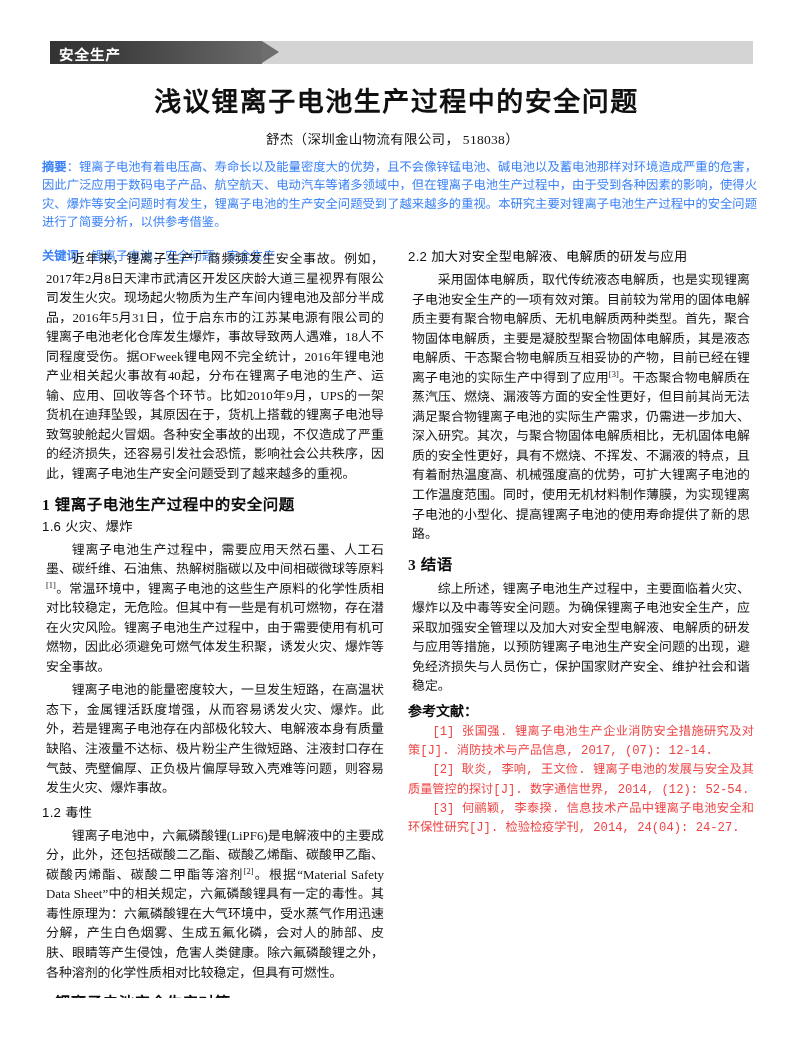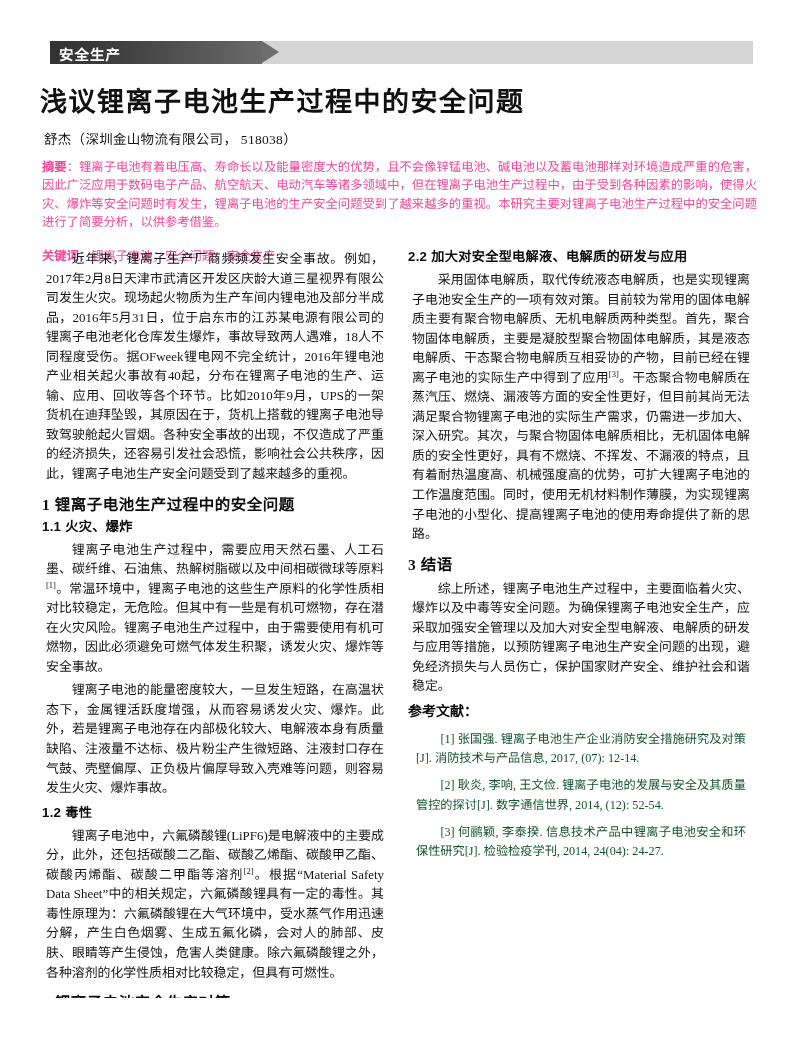--- a/index.html
+++ b/index.html
@@ -66,47 +66,49 @@
     letter-spacing: 1px;
     white-space: nowrap;
   }
 
   
   .title {
     position: absolute;
     left: 40px;
     right: 40px;
     top: 80px;
+    text-align: center;
     font-family: "Liberation Sans", "DejaVu Sans", sans-serif;
     font-weight: bold;
     font-size: 27px;
     letter-spacing: 1.5px;
     color: #101010;
   }
   .author {
     position: absolute;
-    left: 44px;
+    left: 32px;
     right: 40px;
     top: 128px;
+    text-align: center;
     font-size: 13.5px;
     letter-spacing: 0.3px;
     color: #151515;
   }
 
   
   .abstract-block {
     position: absolute;
     left: 42px;
     right: 36px;
     top: 158px;
     font-size: 12.3px;
     line-height: 18.3px;
     text-align: justify;
     text-justify: inter-ideograph;
-    color: #ec4899;
+    color: #3b82f6;
   }
   .abstract-block .lead {
     font-weight: bold;
   }
   .keywords {
     margin-top: 16px;
   }
 
   
   .columns {
@@ -141,48 +143,49 @@
     font-family: "Liberation Serif", "DejaVu Serif", serif;
     font-weight: bold;
     font-size: 15.5px;
     line-height: 22px;
     letter-spacing: 0.5px;
     color: #0d0d0d;
   }
   h3.h-sub {
     margin: 1px 0 1px 0;
     font-family: "Liberation Sans", "DejaVu Sans", sans-serif;
-    font-weight: bold;
+    font-weight: normal;
     font-size: 13.2px;
     line-height: 20px;
     letter-spacing: 0.3px;
     color: #0d0d0d;
   }
   h2.h-refs {
     margin: 3px 0 1px 0;
     font-family: Liberation Serif, serif;
     font-weight: bold;
     font-size: 14px;
     line-height: 21px;
     color: #0d0d0d;
   }
   sup.ref {
     font-size: 8.5px;
     vertical-align: super;
     line-height: 0;
   }
 
   .ref-item {
-    margin: 8px;
+    margin: 0;
     font-size: 12.2px;
     line-height: 19.2px;
     text-indent: 2em;
     text-align: justify;
     text-justify: inter-ideograph;
-    color: #14532d;
+    color: #ef4444;
+    font-family: Liberation Mono, monospace;
   }
 
   
   .footer-rule {
     position: absolute;
     left: 42px;
     right: 38px;
     top: 1000px;
     height: 1px;
     background: #4a4a4a;
@@ -231,21 +234,21 @@
     </div>
   </div>
 
   <div class="columns">
 
     <div class="col col-left">
 
       <p class="para">近年来，锂离子生产厂商频频发生安全事故。例如，2017年2月8日天津市武清区开发区庆龄大道三星视界有限公司发生火灾。现场起火物质为生产车间内锂电池及部分半成品，2016年5月31日，位于启东市的江苏某电源有限公司的锂离子电池老化仓库发生爆炸，事故导致两人遇难，18人不同程度受伤。据OFweek锂电网不完全统计，2016年锂电池产业相关起火事故有40起，分布在锂离子电池的生产、运输、应用、回收等各个环节。比如2010年9月，UPS的一架货机在迪拜坠毁，其原因在于，货机上搭载的锂离子电池导致驾驶舱起火冒烟。各种安全事故的出现，不仅造成了严重的经济损失，还容易引发社会恐慌，影响社会公共秩序，因此，锂离子电池生产安全问题受到了越来越多的重视。</p>
 
       <h2 class="h-main">1  锂离子电池生产过程中的安全问题</h2>
-      <h3 class="h-sub">1.1  火灾、爆炸</h3>
+      <h3 class="h-sub">1.6  火灾、爆炸</h3>
 
       <p class="para"><span>锂离子电池生产过程中，需要应用天然石墨、人工石墨、碳纤维、石油焦、热解树脂碳以及中间相碳微球等原料</span><sup class="ref">[1]</sup><span>。常温环境中，锂离子电池的这些生产原料的化学性质相对比较稳定，无危险。但其中有一些是有机可燃物，存在潜在火灾风险。锂离子电池生产过程中，由于需要使用有机可燃物，因此必须避免可燃气体发生积聚，诱发火灾、爆炸等安全事故。</span></p>
 
       <p class="para">锂离子电池的能量密度较大，一旦发生短路，在高温状态下，金属锂活跃度增强，从而容易诱发火灾、爆炸。此外，若是锂离子电池存在内部极化较大、电解液本身有质量缺陷、注液量不达标、极片粉尘产生微短路、注液封口存在气鼓、壳壁偏厚、正负极片偏厚导致入壳难等问题，则容易发生火灾、爆炸事故。</p>
 
       <h3 class="h-sub">1.2  毒性</h3>
 
       <p class="para"><span>锂离子电池中，六氟磷酸锂(LiPF6)是电解液中的主要成分，此外，还包括碳酸二乙酯、碳酸乙烯酯、碳酸甲乙酯、碳酸丙烯酯、碳酸二甲酯等溶剂</span><sup class="ref">[2]</sup><span>。根据“Material Safety Data Sheet”中的相关规定，六氟磷酸锂具有一定的毒性。其毒性原理为：六氟磷酸锂在大气环境中，受水蒸气作用迅速分解，产生白色烟雾、生成五氟化磷，会对人的肺部、皮肤、眼睛等产生侵蚀，危害人类健康。除六氟磷酸锂之外，各种溶剂的化学性质相对比较稳定，但具有可燃性。</span></p>
 
       <h2 class="h-main">8  锂离子电池安全生产对策</h2>

